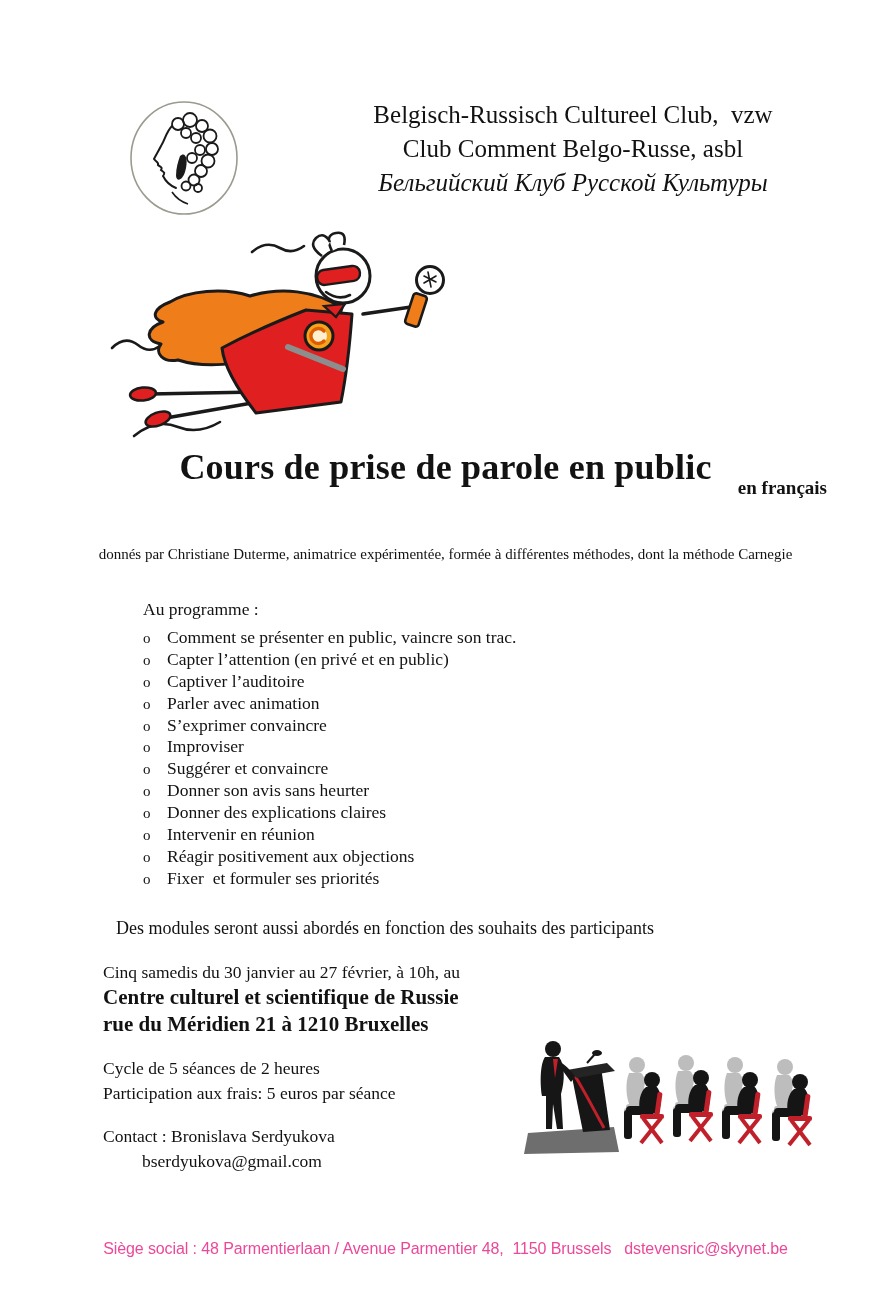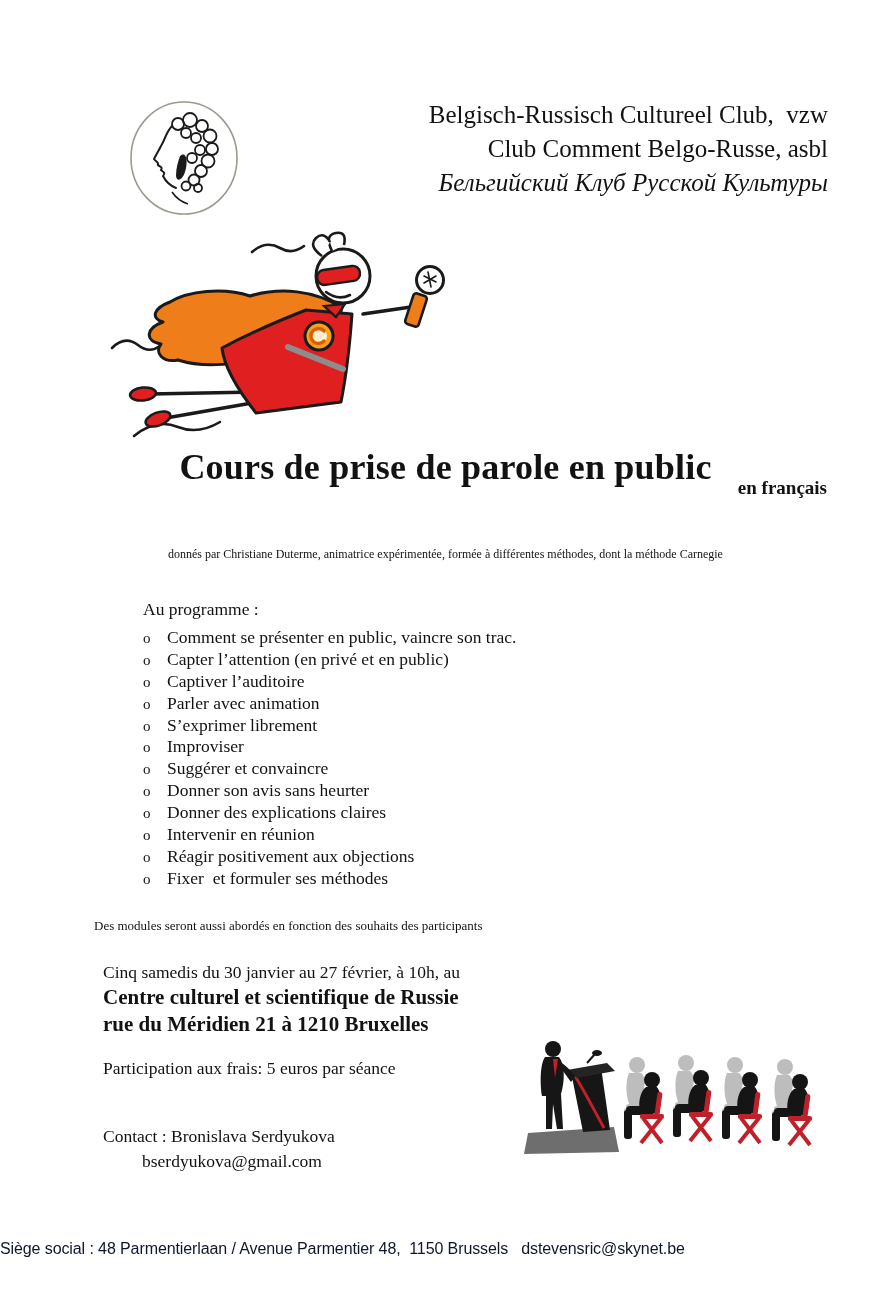--- a/index.html
+++ b/index.html
@@ -10,74 +10,74 @@
     background:#ffffff;
     font-family:"Liberation Serif","DejaVu Serif",serif;
     color:#121212;
     overflow:hidden;
   }
   .pre{white-space:pre-wrap;}
 
   
   .logo{position:absolute;left:128px;top:100px;width:112px;height:116px;}
   .header-text{
-    position:absolute;left:298px;top:98px;width:530px;
-    text-align:right;font-size:25px;line-height:34px;
+    position:absolute;left:308px;top:98px;width:530px;
+    text-align:center;font-size:25px;line-height:34px;
   }
   .header-text .ru{font-style:italic;}
 
   
   .hero{position:absolute;left:110px;top:230px;width:340px;height:218px;}
 
   
   .title{
     position:absolute;left:20px;top:446px;width:851px;
     text-align:center;font-size:36px;font-weight:bold;letter-spacing:.2px;
   }
   .lang-note{
     position:absolute;right:64px;top:477px;
     font-size:19px;font-weight:bold;
   }
 
   
   .intro{
     position:absolute;left:85px;top:541px;width:721px;
-    text-align:center;font-size:12px;line-height:26px;
+    text-align:center;font-size:15px;line-height:26px;
   }
 
   
   .program{position:absolute;left:103px;top:599px;width:560px;font-size:17.5px;margin-left:40px;}
   .program-heading{margin:0 0 7px 0;}
   .program ul{list-style:none;margin:0;padding:0;}
   .program li{display:flex;align-items:baseline;height:21.9px;}
   .program .bullet{
     width:11px;margin-right:13px;flex:0 0 auto;
     font-size:15px;line-height:1;
   }
 
-  .modules-note{position:absolute;left:94px;top:918px;font-size:13px;}
+  .modules-note{position:absolute;left:116px;top:918px;font-size:18px;}
 
   .schedule{position:absolute;left:103px;top:960px;}
   .schedule .dates{font-size:17.5px;line-height:24px;}
   .schedule .venue,.schedule .address{
     font-size:21px;font-weight:bold;line-height:27px;
   }
 
   .details{position:absolute;left:103px;top:1056px;font-size:17.5px;line-height:24.5px;}
 
   .audience{position:absolute;left:524px;top:1034px;width:296px;height:120px;}
 
   .contact{position:absolute;left:103px;top:1124px;font-size:17.5px;line-height:24.5px;}
   .contact .email{margin-left:39px;}
 
   .footer{
     position:absolute;left:0;top:1240px;width:100%;
-    text-align:left;
+    text-align:center;
     font-family:"Liberation Sans","DejaVu Sans",sans-serif;
-    font-size:16px;color:#0f172a;letter-spacing:-0.1px;
+    font-size:16px;color:#ec4899;letter-spacing:-0.1px;
   }
 </style>
 </head>
 <body>
 
 <div class="page">
 
   <svg class="logo" viewBox="0 0 112 116">
     <ellipse cx="56" cy="58" rx="53" ry="56" fill="#ffffff" stroke="#9a9a8f" stroke-width="1.6"></ellipse>
 
@@ -189,21 +189,21 @@
       <li>
           <span class="bullet">o</span>
           <span class="pre">Captiver l’auditoire</span>
         </li>
       <li>
           <span class="bullet">o</span>
           <span class="pre">Parler avec animation</span>
         </li>
       <li>
           <span class="bullet">o</span>
-          <span class="pre">S’exprimer librement</span>
+          <span class="pre">S’exprimer convaincre</span>
         </li>
       <li>
           <span class="bullet">o</span>
           <span class="pre">Improviser</span>
         </li>
       <li>
           <span class="bullet">o</span>
           <span class="pre">Suggérer et convaincre</span>
         </li>
       <li>
@@ -217,34 +217,35 @@
       <li>
           <span class="bullet">o</span>
           <span class="pre">Intervenir en réunion</span>
         </li>
       <li>
           <span class="bullet">o</span>
           <span class="pre">Réagir positivement aux objections</span>
         </li>
       <li>
           <span class="bullet">o</span>
-          <span class="pre">Fixer  et formuler ses méthodes</span>
+          <span class="pre">Fixer  et formuler ses priorités</span>
         </li>
     </ul>
   </div>
 
   <div class="modules-note">Des modules seront aussi abordés en fonction des souhaits des participants</div>
 
   <div class="schedule">
     <div class="dates">Cinq samedis du 30 janvier au 27 février, à 10h, au</div>
     <div class="venue">Centre culturel et scientifique de Russie</div>
     <div class="address">rue du Méridien 21 à 1210 Bruxelles</div>
   </div>
 
   <div class="details">
+    <div>Cycle de 5 séances de 2 heures</div>
     <div>Participation aux frais: 5 euros par séance</div>
   </div>
 
   <svg class="audience" viewBox="0 0 296 120">
 
     <polygon points="4,99 90,93 95,118 0,120" fill="#6e6e6e"></polygon>
 
     <polygon points="47,38 77,33 86,96 59,98" fill="#161616"></polygon>
     <path d="M51,42 C61,58 71,78 80,94" stroke="#c0202a" stroke-width="3" fill="none"></path>
     <polygon points="43,36 83,29 91,37 53,44" fill="#242424"></polygon>

